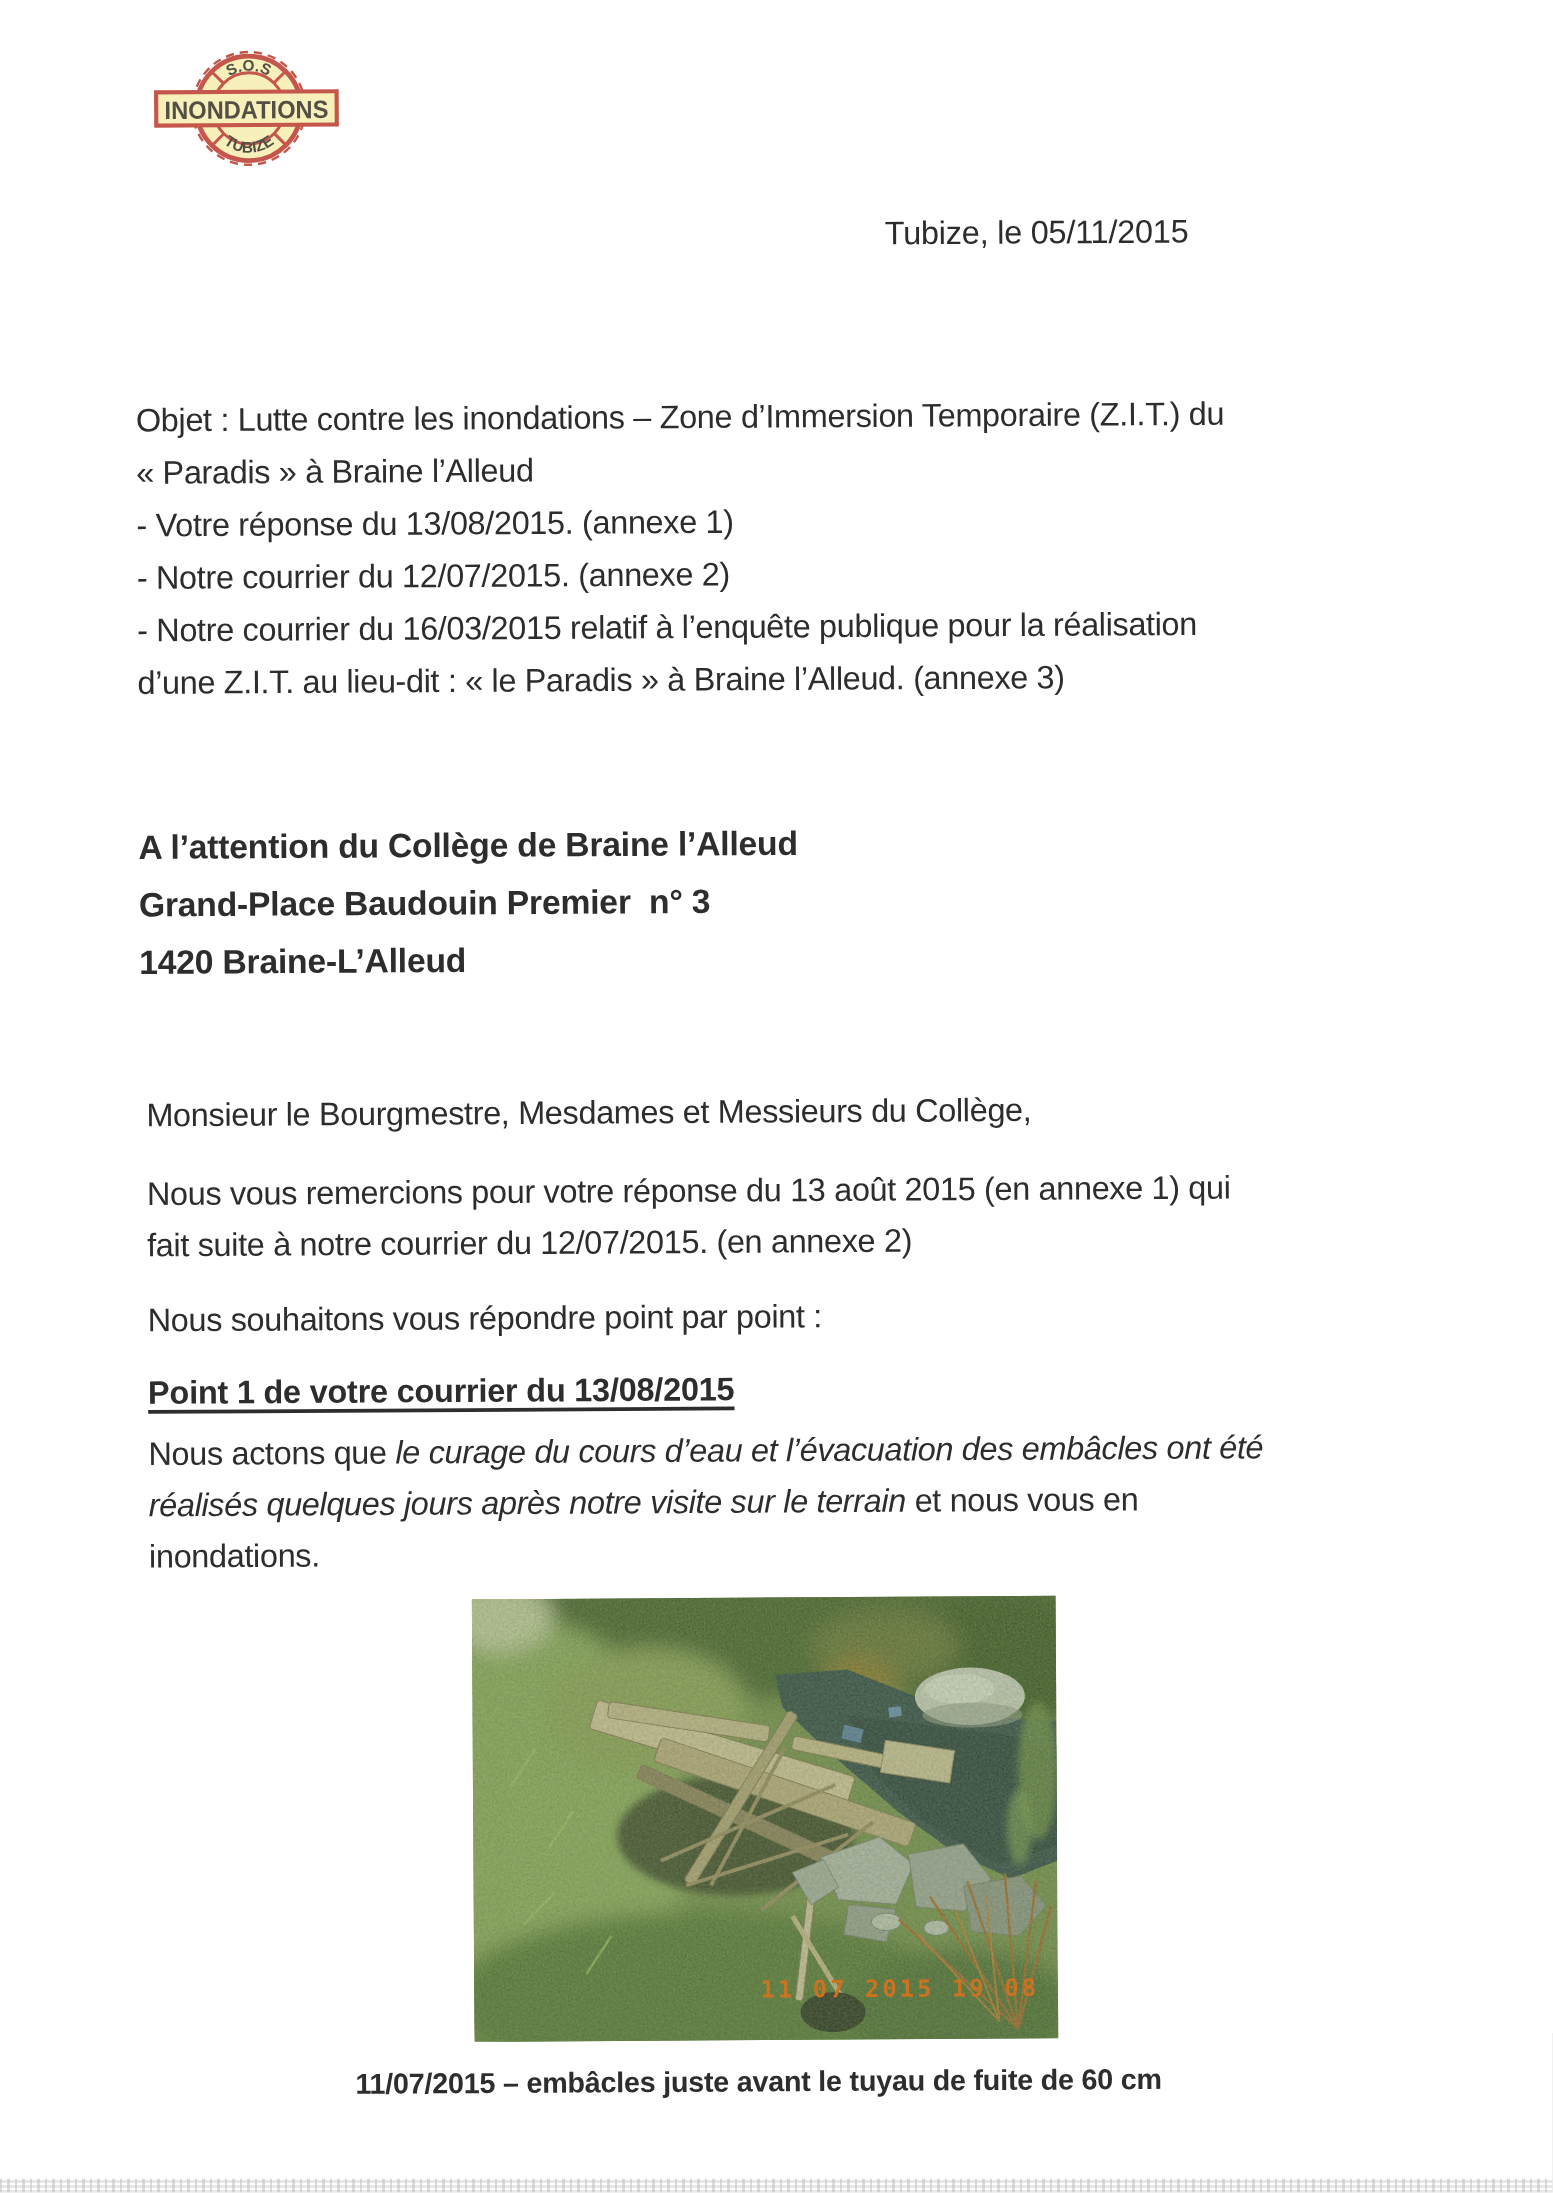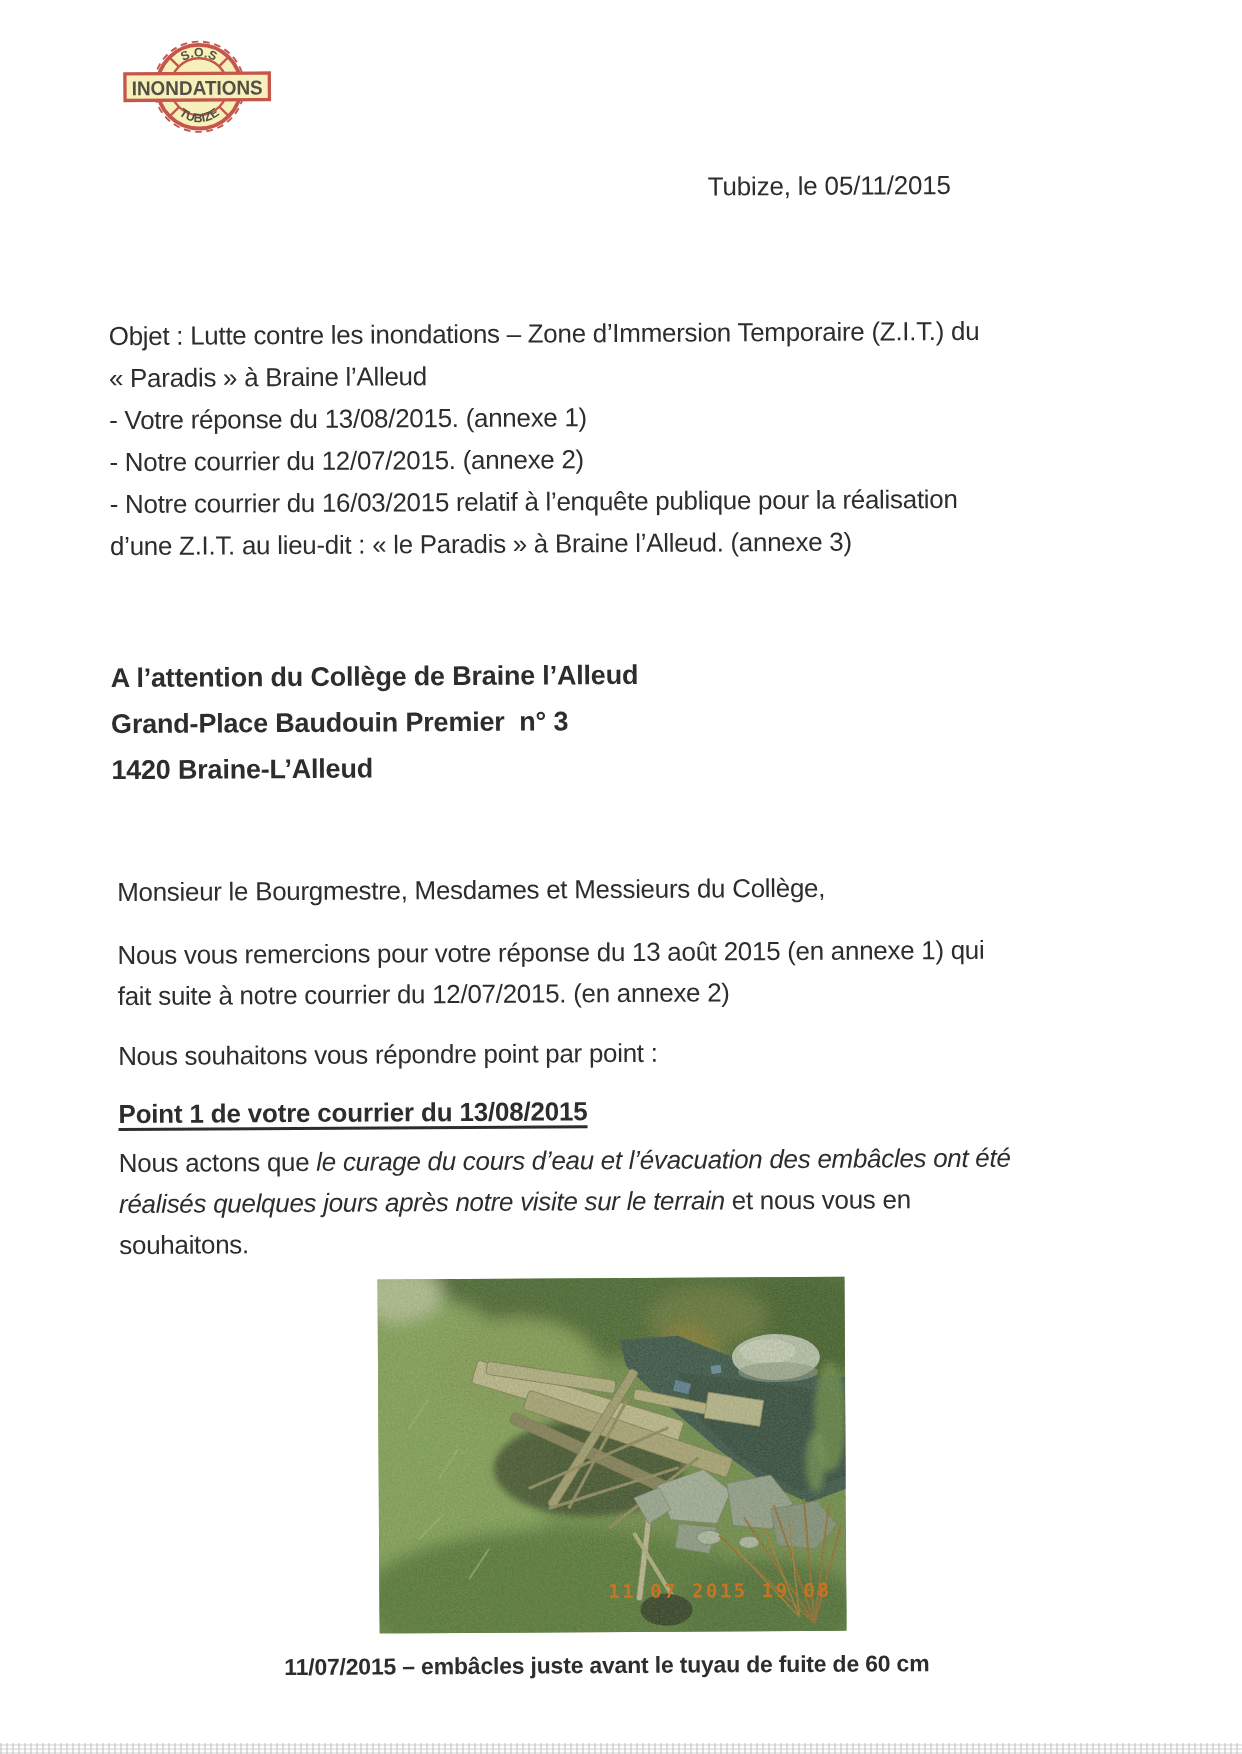--- a/index.html
+++ b/index.html
@@ -81,21 +81,21 @@
       <div class="line">fait suite à notre courrier du 12/07/2015. (en annexe 2)</div>
     </div>
 
     <div class="intro line">Nous souhaitons vous répondre point par point :</div>
 
     <div class="p1head line">Point 1 de votre courrier du 13/08/2015</div>
 
     <div class="p1body">
       <div class="line"><span>Nous actons que </span><em>le curage du cours d’eau et l’évacuation des embâcles ont été</em></div>
       <div class="line"><em>réalisés quelques jours après notre visite sur le terrain</em><span> et nous vous en</span></div>
-      <div class="line"><span>souhaitons.</span></div>
+      <div class="line"><span>inondations.</span></div>
     </div>
 
     <svg class="photo" viewBox="0 0 467 354" preserveAspectRatio="none">
       <defs>
         <filter id="soft" x="-40%" y="-40%" width="180%" height="180%">
             <feGaussianBlur stdDeviation="8"></feGaussianBlur>
           </filter>
         <filter id="soft3" x="-40%" y="-40%" width="180%" height="180%">
             <feGaussianBlur stdDeviation="3"></feGaussianBlur>
           </filter>

